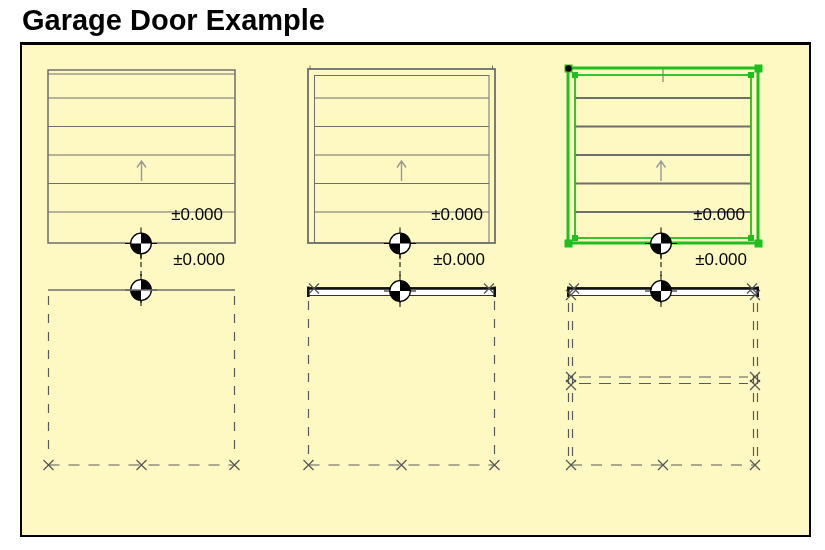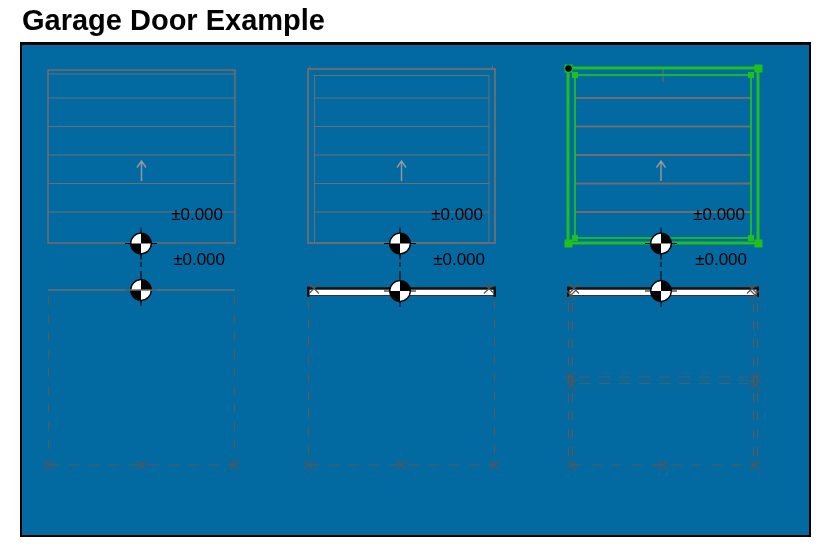--- a/index.html
+++ b/index.html
@@ -1,21 +1,21 @@
 <!DOCTYPE html>
 <html style="--selection: #1fbf1f; --line: #6e6e6e; --dash: #5a5a5a; --arrow: #999999; --annotation: #000000;"><head>
 <meta charset="utf-8">
 <style>
   html,body{margin:0;padding:0;background:#fff;width:825px;height:550px;overflow:hidden;
     font-family:"Liberation Sans",sans-serif;}
   #stage{position:relative;width:825px;height:550px;background:#fff;}
   #title{position:absolute;left:22px;top:4px;font-size:29px;font-weight:bold;color:#000;
     letter-spacing:0px;white-space:nowrap;}
   #canvas{position:absolute;left:20px;top:42px;width:791px;height:495px;box-sizing:border-box;
-    border:2px solid #000;border-top:3px solid #000;background:#0369a1;}
+    border:2px solid #000;border-top:3px solid #000;background:#fef9c3;}
   svg{display:block;}
   
   .ln15{stroke:var(--line);stroke-width:1.5;fill:none;}
   .ln1{stroke:var(--line);stroke-width:1;fill:none;}
   .ln2{stroke:var(--line);stroke-width:1.8;fill:none;}
   .pln{stroke:var(--line);stroke-width:1.8;fill:none;}
   .grn3{stroke:var(--selection);stroke-width:3;fill:none;}
   .grn2{stroke:var(--selection);stroke-width:1.8;fill:none;}
   .handle{fill:var(--selection);stroke:none;}
   .dashv{stroke:var(--dash);stroke-width:1.2;fill:none;stroke-dasharray:9 9;}

